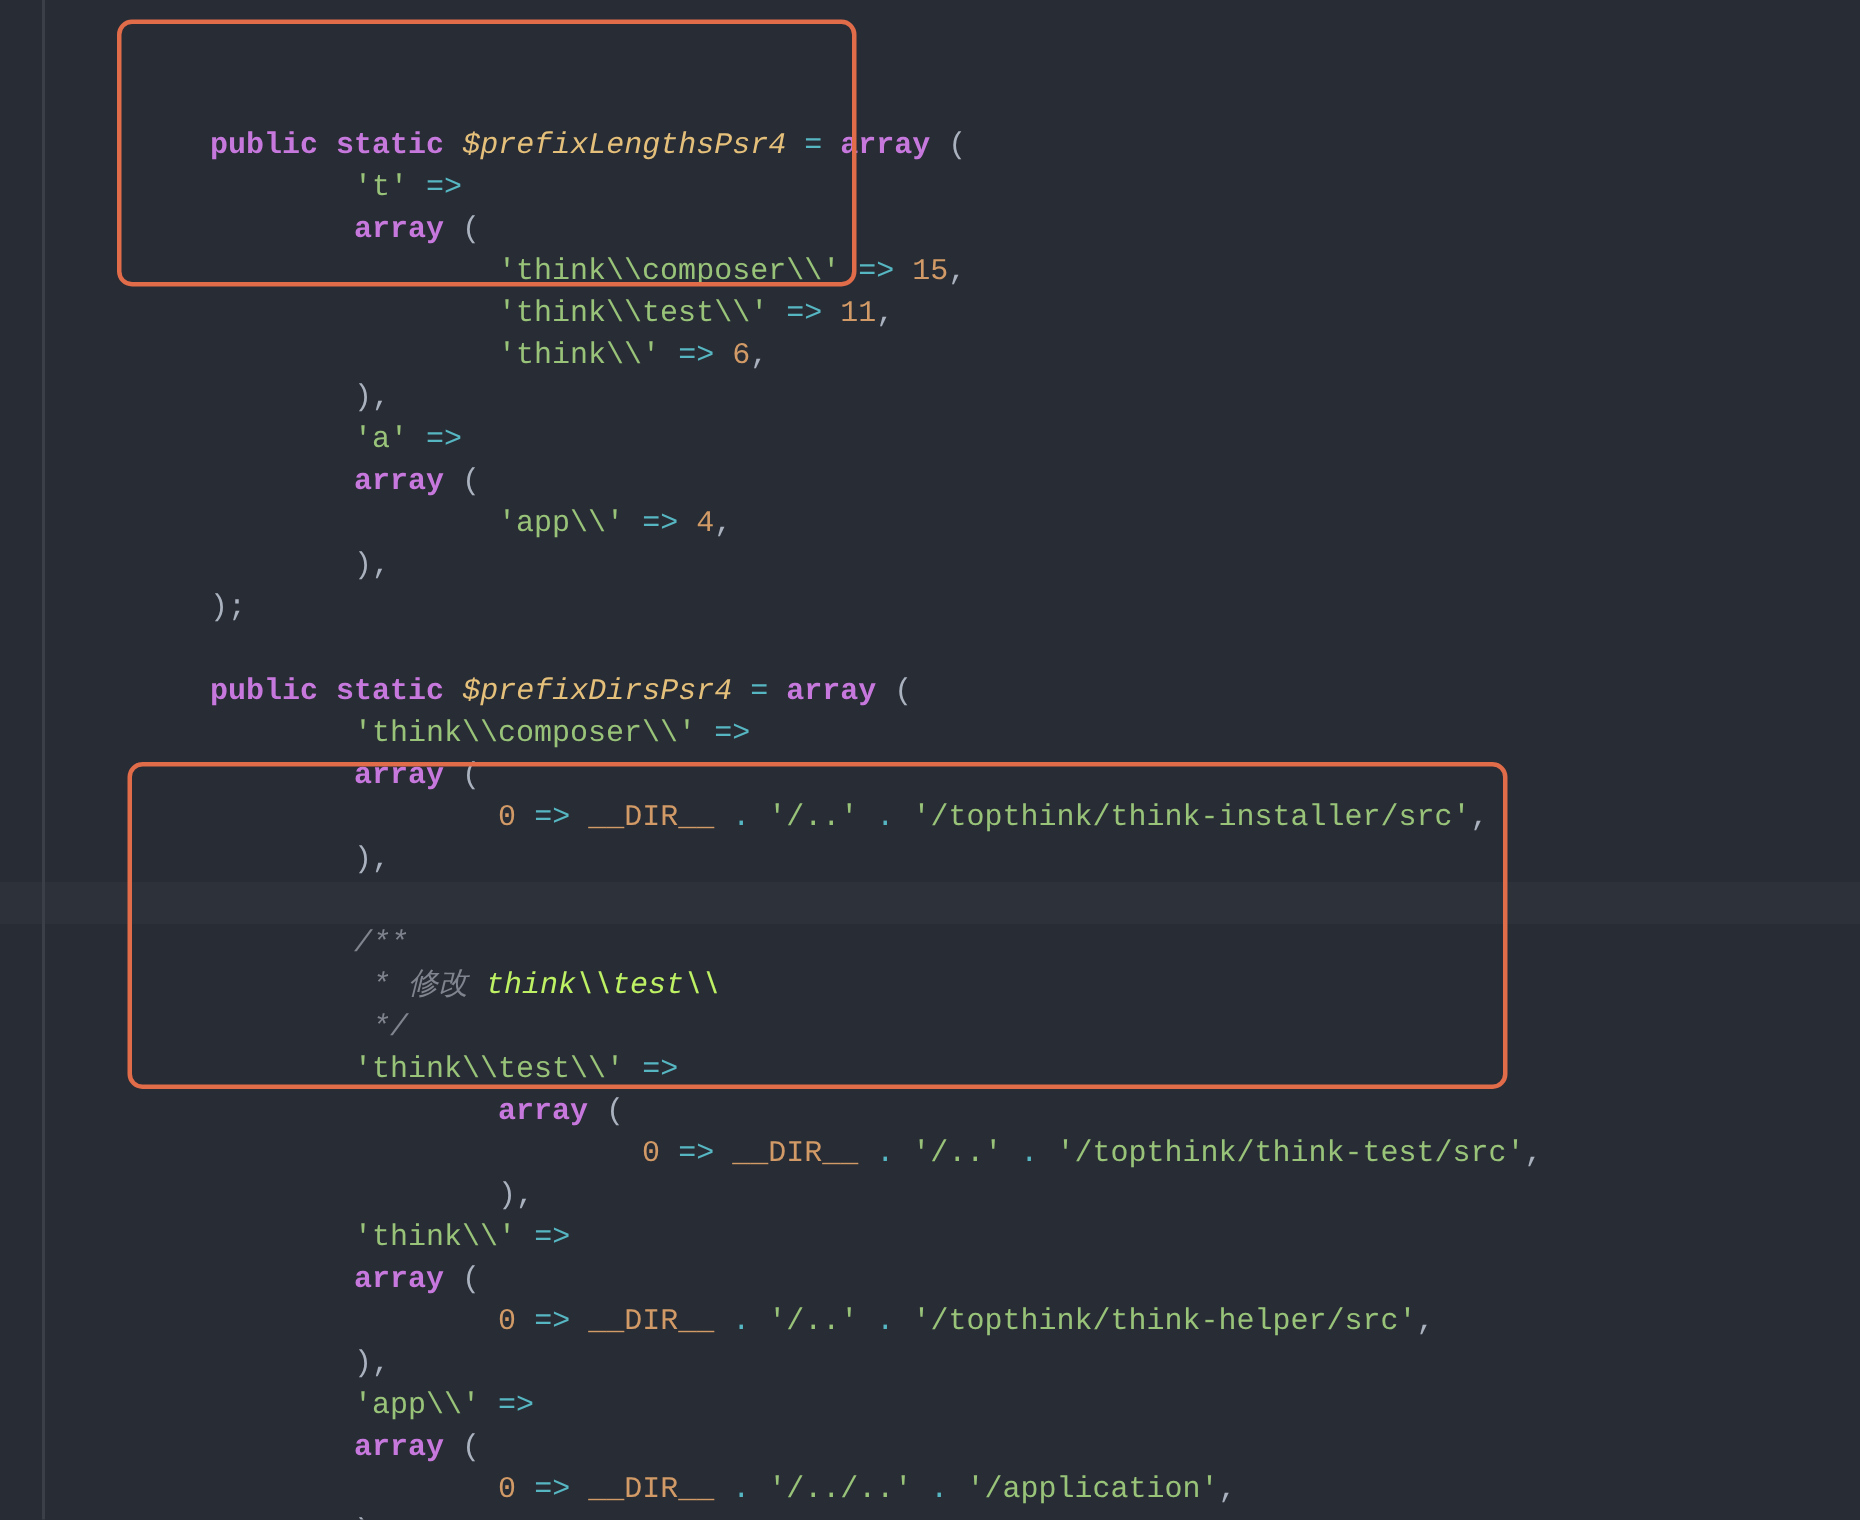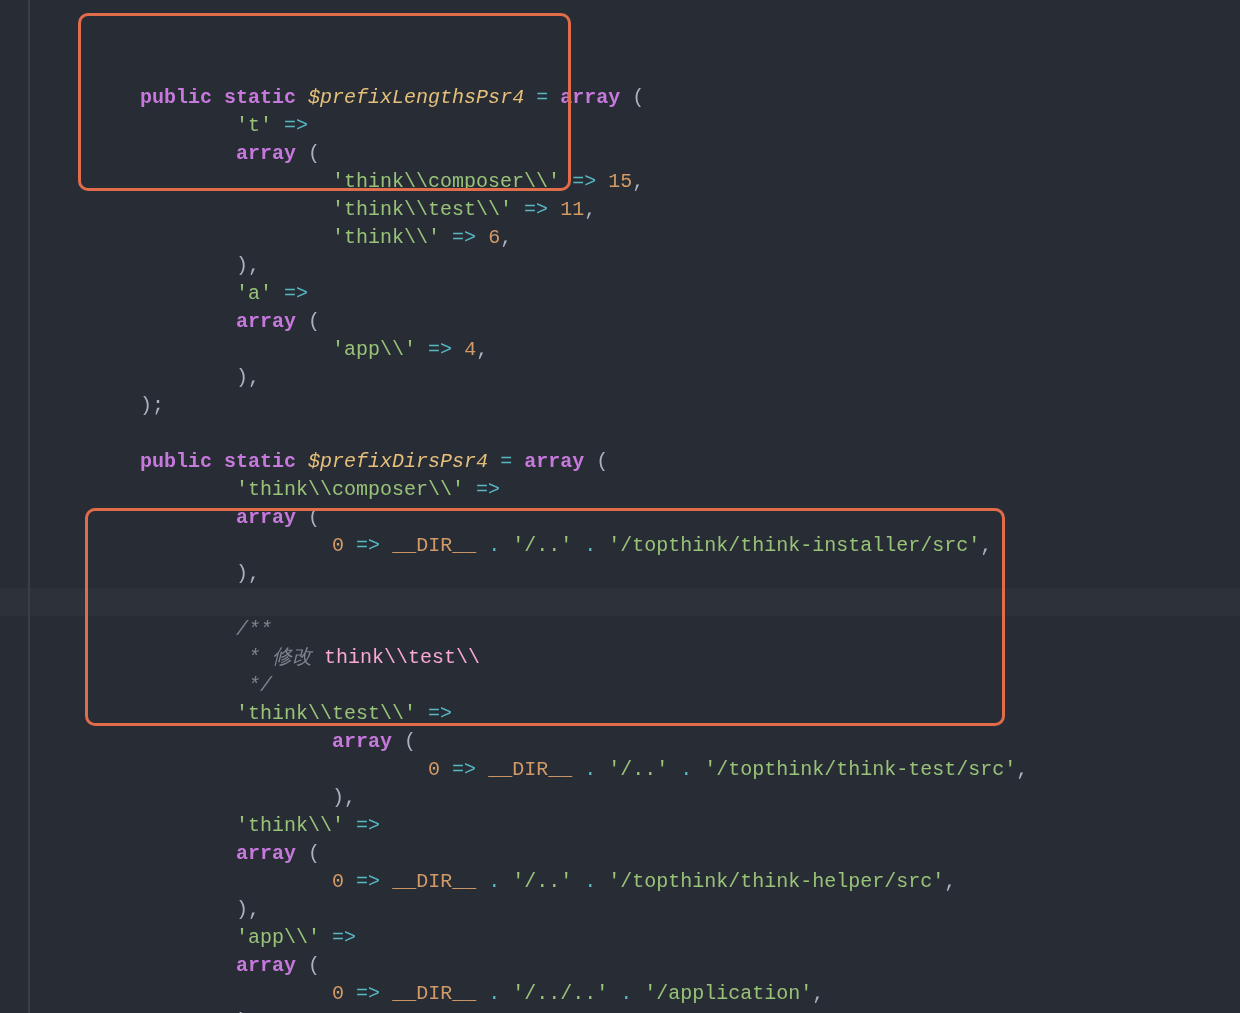--- a/index.html
+++ b/index.html
@@ -28,21 +28,21 @@
     width: 2px;
     background: #3b4048;
   }
   .kw-public, .kw-static, .kw-array { color: #c678dd; font-weight: 600; }
   .var { color: #e5c07b; font-style: italic; }
   .str { color: #98c379; }
   .num, .const { color: #d19a66; font-family: Liberation Mono, monospace; }
   .punct { color: #abb2bf; }
   .op { color: #56b6c2; }
   .comment { color: #7f848e; font-style: italic; }
-  .comment-em { color: #f9a8d4; }
+  .comment-em { color: #bef264; font-style: italic; }
 
   .highlight-box {
     position: absolute;
     border: 3px solid #e06c4a;
     border-radius: 10px;
     pointer-events: none;
   }
   #box1 { left: 78px;  top: 13px;  width: 493px; height: 178px; }
   #box2 { left: 85px;  top: 508px; width: 920px; height: 218px; }
 </style>

